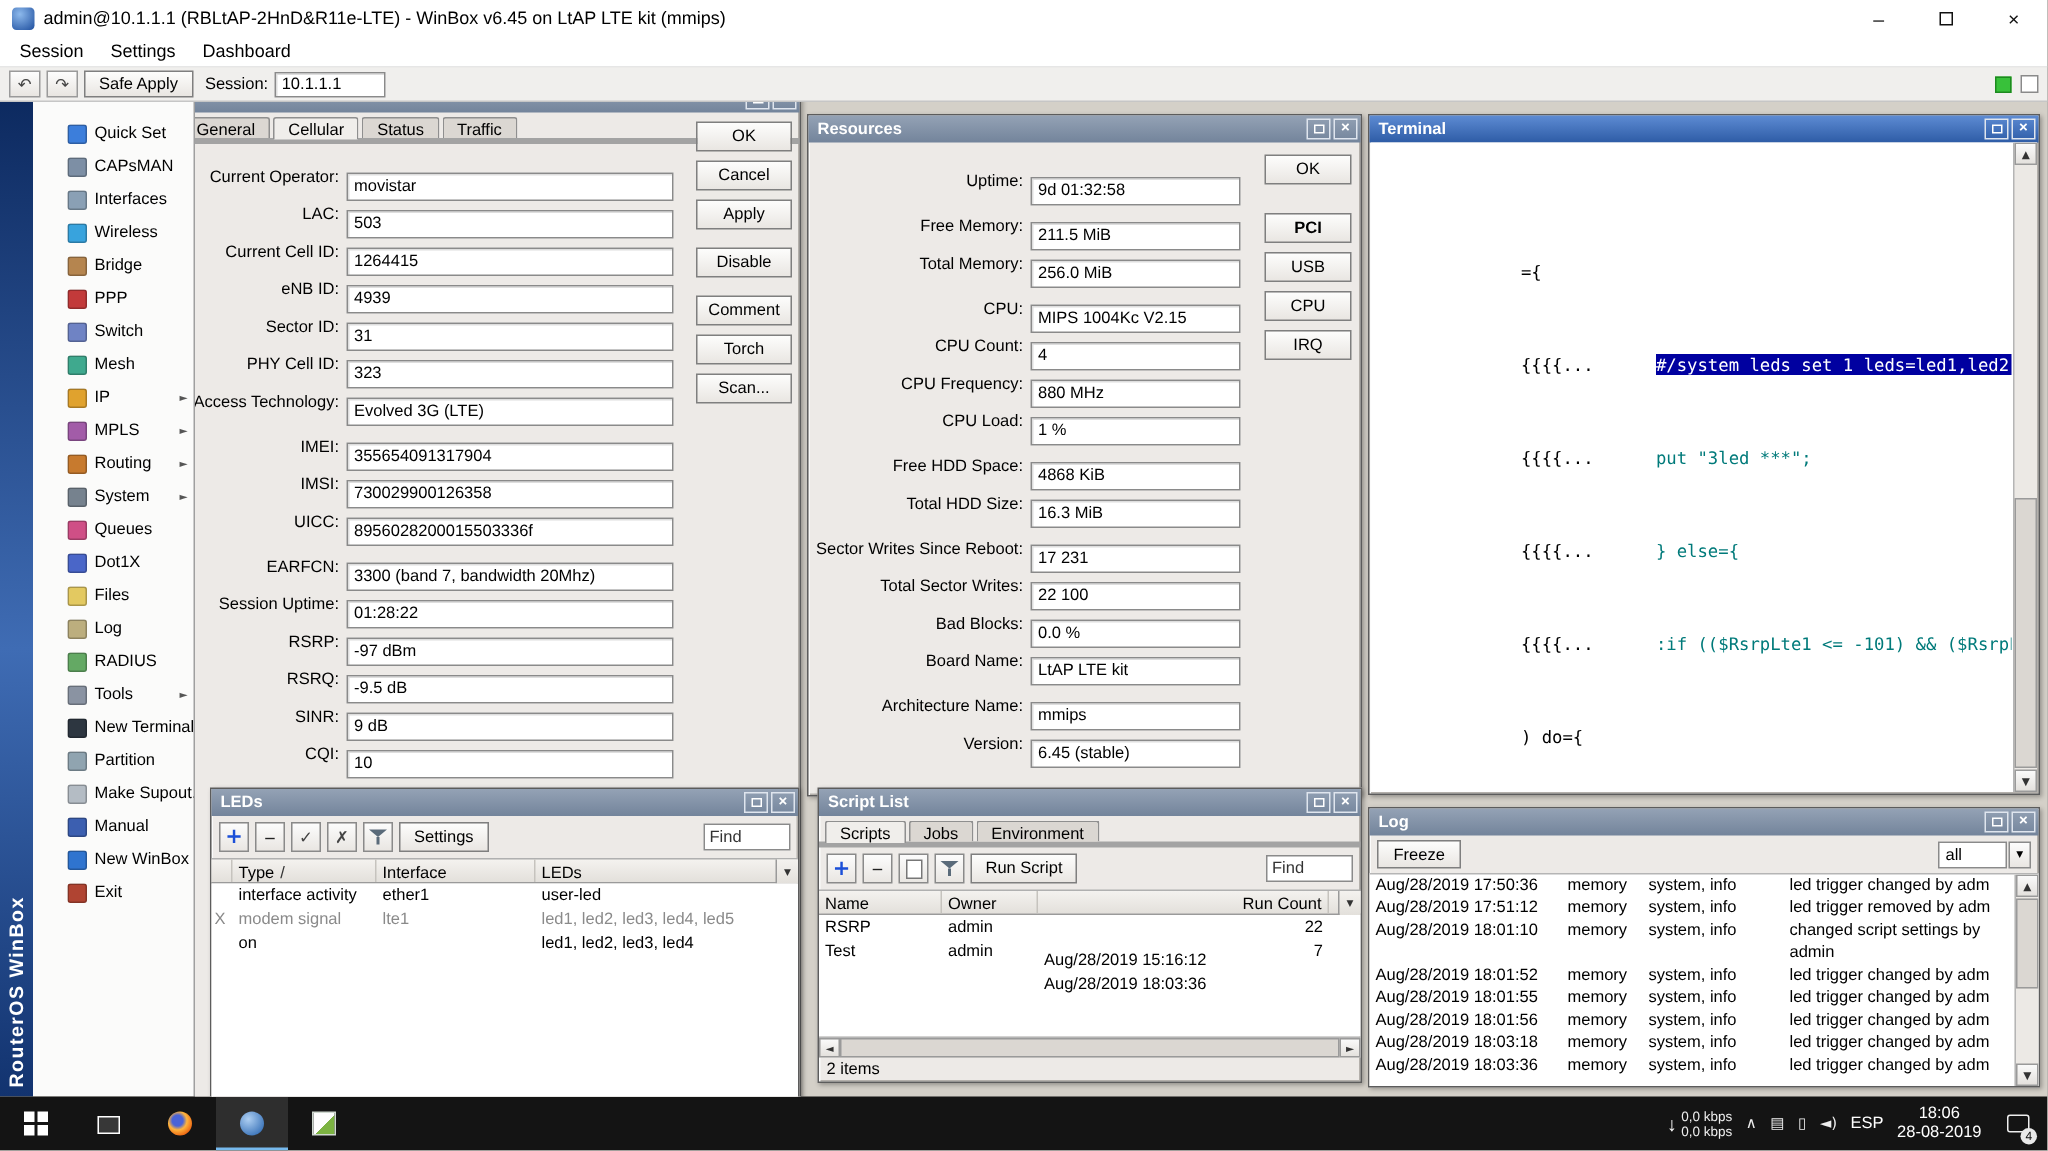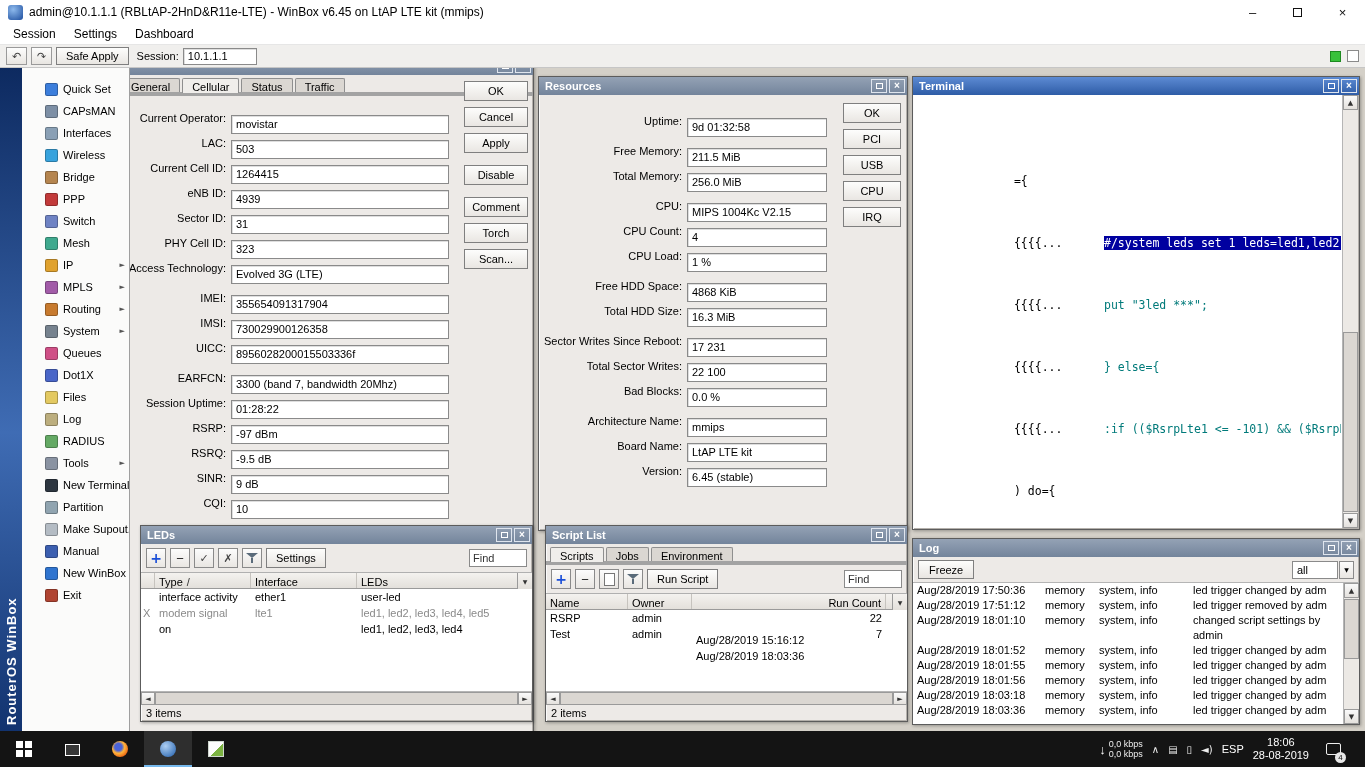--- a/index.html
+++ b/index.html
@@ -84,21 +84,21 @@
   .cell-btns{position:absolute;top:24px;right:5px;width:64px;display:flex;flex-direction:column;gap:6px;}
   .stackbtn{height:20px;flex:none;}
   .cell-btns .g{margin-top:6px;}
 
   
   .resources{left:408px;top:8px;width:370px;height:455px;z-index:2;}
   .res-fields{padding-top:16px;}
   .resources .flbl{width:148px;}
   .resources .fval{width:140px;}
   .res-btns{position:absolute;top:26px;right:6px;width:58px;display:flex;flex-direction:column;gap:6px;}
-  .res-btns .g{margin-top:0;}
+  .res-btns .g{margin-top:13px;font-weight:bold;}
 
   
   .terminal{left:782px;top:8px;width:448px;height:454px;z-index:3;}
   .term-body{position:absolute;top:18px;left:1px;right:1px;bottom:1px;background:#fff;overflow:hidden;}
   .term-lines{position:absolute;top:1px;left:3px;right:17px;bottom:0;font-family:"DejaVu Sans Mono",monospace;font-size:11.5px;line-height:15.5px;white-space:pre;overflow:hidden;}
   .tl{height:15.5px;white-space:pre;}
   .seg{white-space:pre;}
   .seg.pl{color:#000;}
   .seg.cy{color:#007a7a;}
   .seg.hl{background:#0000a0;color:#fff;}
@@ -138,21 +138,21 @@
   .c-name{width:82px;flex:none;}
   .c-owner{width:64px;flex:none;}
   .c-last{width:132px;flex:none;margin-top:44px;}
   .c-count{width:62px;flex:none;text-align:right;justify-content:flex-end;}
   .hscroll{height:14px;background:#ece9e5;border-top:1px solid #b5b5b5;position:relative;flex:none;}
   .hs-l{left:0;top:0;width:14px;height:13px;}
   .hs-r{right:0;top:0;width:14px;height:13px;}
   .hthumb{position:absolute;left:14px;right:14px;top:0;height:13px;border:1px solid #9a9a9a;background:#dbd7d2;}
   .wstatus{height:16px;display:flex;align-items:center;padding:0 5px;font-size:11px;flex:none;}
 
-  .ledswin{left:10px;top:457px;width:393px;height:197px;z-index:4;}
+  .ledswin{left:10px;top:457px;width:393px;height:241px;z-index:4;}
   .scriptswin{left:415px;top:457px;width:363px;height:197px;z-index:4;}
 
   
   .logwin{left:782px;top:470px;width:448px;height:187px;z-index:4;}
   .log-toolbar{display:flex;align-items:center;gap:4px;padding:0 5px;height:25px;flex:none;}
   .freeze-btn{height:19px;padding:0 10px;}
   .log-filter{margin-left:auto;display:flex;align-items:center;}
   .filter-box{width:46px;height:18px;background:#fff;border:1px solid #8a8a8a;display:flex;align-items:center;padding:0 4px;}
   .filter-drop{width:15px;height:18px;border:1px solid #8a8a8a;margin-left:1px;background:linear-gradient(#fcfcfc,#e9e6e2);display:flex;align-items:center;justify-content:center;font-size:6px;font-family:"DejaVu Sans",sans-serif;}
   .log-body{flex:1;background:#fff;position:relative;overflow:hidden;border-top:1px solid #b5b5b5;}
@@ -170,21 +170,21 @@
   
   .taskbar{position:absolute;left:0;right:0;bottom:0;height:36px;background:#141414;display:flex;align-items:stretch;color:#fff;}
   .tb-app{width:48px;display:flex;align-items:center;justify-content:center;flex:none;}
   .tb-app.active{background:#2e2e2e;box-shadow:inset 0 -2px 0 #76b9ed;}
   .tb-ico{width:16px;height:16px;position:relative;display:block;}
   [data-name="start-icon"]{background:linear-gradient(#fff,#fff) 0 0/7px 7px no-repeat,linear-gradient(#fff,#fff) 9px 0/7px 7px no-repeat,linear-gradient(#fff,#fff) 0 9px/7px 7px no-repeat,linear-gradient(#fff,#fff) 9px 9px/7px 7px no-repeat;}
   [data-name="task-view-icon"]{border:1px solid #fff;width:15px;height:12px;margin-top:2px;background:rgba(255,255,255,.15);}
   [data-name="firefox-icon"]{border-radius:50%;background:radial-gradient(circle at 40% 38%,#4a63d8 0 26%,#ffb43c 45%,#e8590c 80%);}
   [data-name="winbox-taskbar-icon"]{border-radius:50%;background:radial-gradient(circle at 35% 32%,#aecff2,#1e5dab);}
   [data-name="spreadsheet-icon"]{background:linear-gradient(135deg,#fdfdfd 55%,#7cb342 55%);border:1px solid #cfd8cf;}
-  .tb-tray{margin-left:auto;display:flex;align-items:center;gap:9px;padding-right:17px;}
+  .tb-tray{margin-left:auto;display:flex;align-items:center;gap:9px;padding-right:5px;}
   .netspeed{display:flex;align-items:center;gap:3px;}
   [data-name="netspeed-down-icon"]::before{content:"↓";font-size:13px;color:#fff;}
   .ns-text{display:flex;flex-direction:column;align-items:flex-end;font-size:9px;line-height:10px;color:#eee;}
   .tray-icon{font-size:10px;color:#eee;font-family:"DejaVu Sans",sans-serif;}
   .lang{font-size:11px;}
   .clock{display:flex;flex-direction:column;align-items:center;font-size:11px;line-height:13px;}
   .notif{position:relative;width:30px;height:36px;display:flex;align-items:center;justify-content:center;}
   .notif-bubble{width:15px;height:12px;border:1px solid #eee;border-radius:2px;}
   .notif-badge{position:absolute;right:2px;bottom:4px;background:#e8e8e8;color:#111;border-radius:50%;width:11px;height:11px;display:flex;align-items:center;justify-content:center;font-size:8px;}
 </style>
@@ -513,20 +513,24 @@
           <div class="frow gap" data-name="field-row">
             <span class="flbl" data-name="field-label">CPU:</span>
             <span class="input fval" data-name="field-value">MIPS 1004Kc V2.15</span>
           </div>
 
           <div class="frow" data-name="field-row">
             <span class="flbl" data-name="field-label">CPU Count:</span>
             <span class="input fval" data-name="field-value">4</span>
           </div>
 
+          <div class="frow" data-name="field-row">
+            <span class="flbl" data-name="field-label">CPU Frequency:</span>
+            <span class="input fval" data-name="field-value">880 MHz</span>
+          </div>
 
           <div class="frow" data-name="field-row">
             <span class="flbl" data-name="field-label">CPU Load:</span>
             <span class="input fval" data-name="field-value">1 %</span>
           </div>
 
           <div class="frow gap" data-name="field-row">
             <span class="flbl" data-name="field-label">Free HDD Space:</span>
             <span class="input fval" data-name="field-value">4868 KiB</span>
           </div>
@@ -544,28 +548,28 @@
           <div class="frow" data-name="field-row">
             <span class="flbl" data-name="field-label">Total Sector Writes:</span>
             <span class="input fval" data-name="field-value">22 100</span>
           </div>
 
           <div class="frow" data-name="field-row">
             <span class="flbl" data-name="field-label">Bad Blocks:</span>
             <span class="input fval" data-name="field-value">0.0 %</span>
           </div>
 
+          <div class="frow" data-name="field-row">
+            <span class="flbl" data-name="field-label">Board Name:</span>
+            <span class="input fval" data-name="field-value">LtAP LTE kit</span>
+          </div>
+
           <div class="frow gap" data-name="field-row">
             <span class="flbl" data-name="field-label">Architecture Name:</span>
             <span class="input fval" data-name="field-value">mmips</span>
-          </div>
-
-          <div class="frow" data-name="field-row">
-            <span class="flbl" data-name="field-label">Board Name:</span>
-            <span class="input fval" data-name="field-value">LtAP LTE kit</span>
           </div>
 
           <div class="frow" data-name="field-row">
             <span class="flbl" data-name="field-label">Version:</span>
             <span class="input fval" data-name="field-value">6.45 (stable)</span>
           </div>
         </div>
       <div class="res-btns" data-name="resources-buttons">
 
       <span class="btn stackbtn" data-name="action-button">OK</span>

